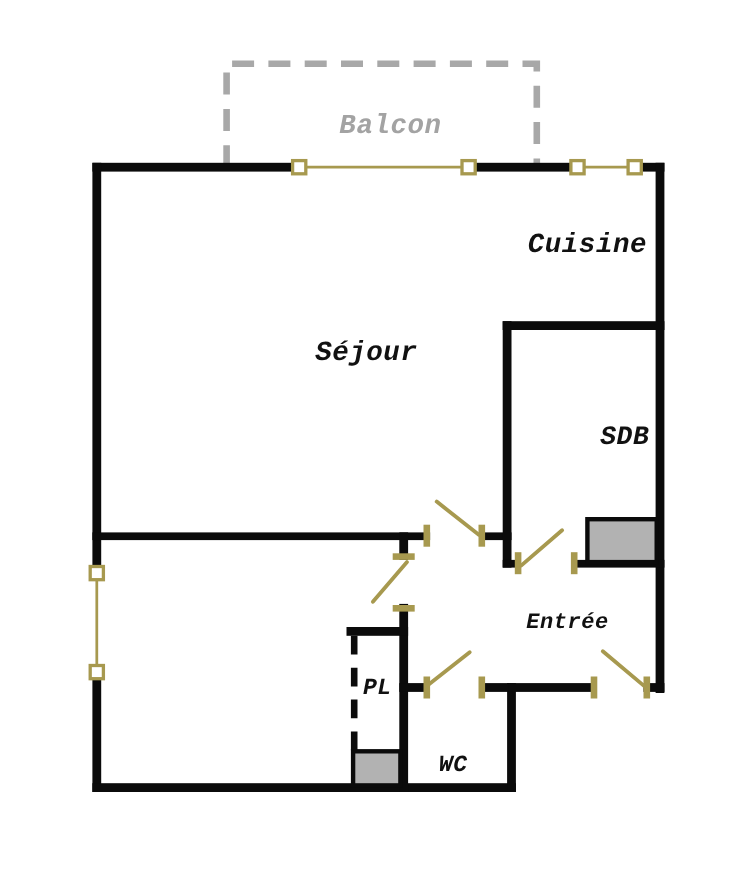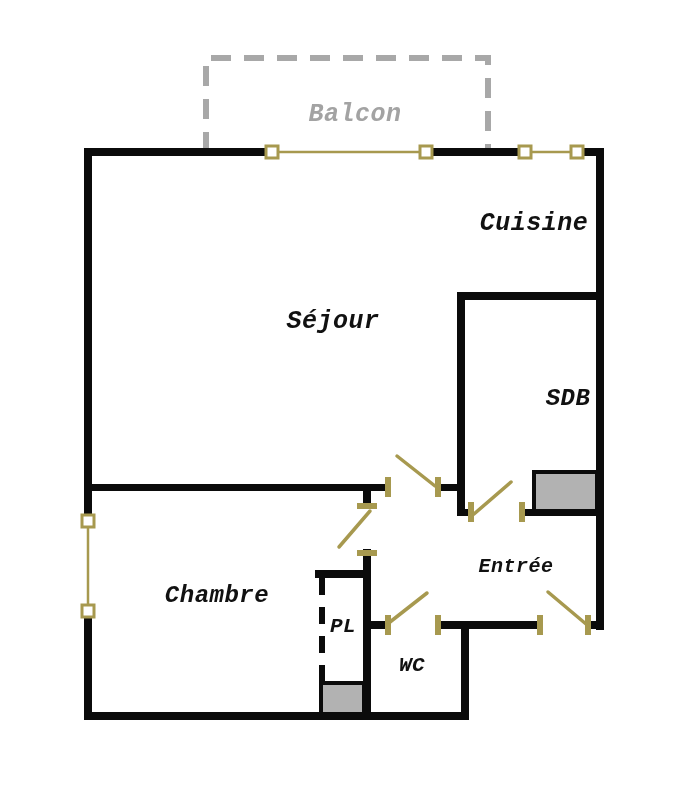--- a/index.html
+++ b/index.html
@@ -108,17 +108,16 @@
 
     <rect class="jamb" x="537" y="615" width="6" height="20"></rect>
     <rect class="jamb" x="585" y="615" width="6" height="20"></rect>
     <path class="door-leaf" d="M548,592 L586,624"></path>
   </svg>
 
   <div class="room-label muted" style="left:355px; top:114px; font-size:25px;">Balcon</div>
   <div class="room-label" style="left:534px; top:223px; font-size:25px;">Cuisine</div>
   <div class="room-label" style="left:289px; top:321px; font-size:25px;margin-left:44px;">Séjour</div>
   <div class="room-label" style="left:568px; top:398px; font-size:24px;">SDB</div>
-  <div class="room-label" style="left:217px; top:595px; font-size:24px;">Chambre</div>
   <div class="room-label" style="left:516px; top:566px; font-size:20px;">Entrée</div>
   <div class="room-label" style="left:343px; top:626px; font-size:21px;">PL</div>
-  <div class="room-label" style="left:412px; top:665px; font-size:21px;">WC</div>
+  <div class="room-label" style="left:412px; top:696px; font-size:21px;">WC</div>
 </div>
 
 </body></html>

